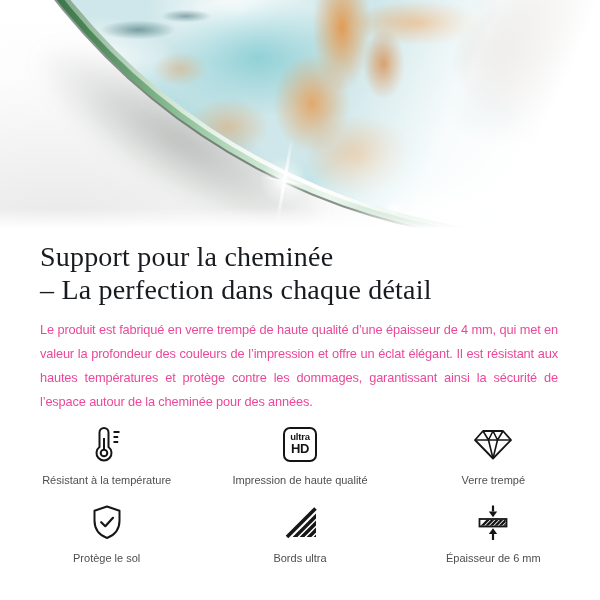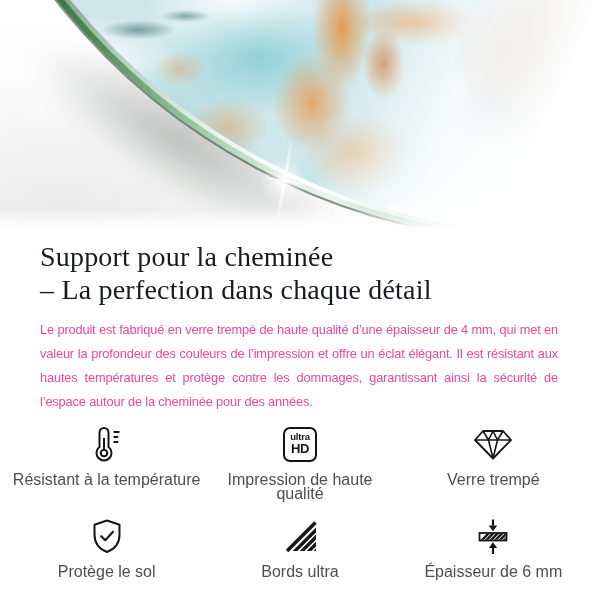--- a/index.html
+++ b/index.html
@@ -103,21 +103,21 @@
     color:#ec4899;text-align:justify;
   }
 
   
   .features{
     margin-top:8px;padding:0 10px;
     display:grid;grid-template-columns:repeat(3,1fr);row-gap:13px;
   }
   .feature{display:flex;flex-direction:column;align-items:center;}
   .ficon{height:44px;display:flex;align-items:center;justify-content:center;}
-  .flabel{margin-top:7px;font-size:16px;line-height:14px;color:#4e4e4e;text-align:center;}
+  .flabel{margin-top:7px;font-size:11px;line-height:14px;color:#4e4e4e;text-align:center;}
   svg.fsvg{display:block;}
   .uhd-box{
     width:30px;height:31px;border:2.6px solid #141414;border-radius:7px;
     display:flex;flex-direction:column;align-items:center;justify-content:center;color:#141414;
   }
   .uhd-top{font-size:9.5px;font-weight:600;line-height:10px;letter-spacing:-.2px;}
   .uhd-bottom{font-size:13px;font-weight:800;line-height:14px;letter-spacing:-.3px;}
 </style>
 </head>
 <body>

